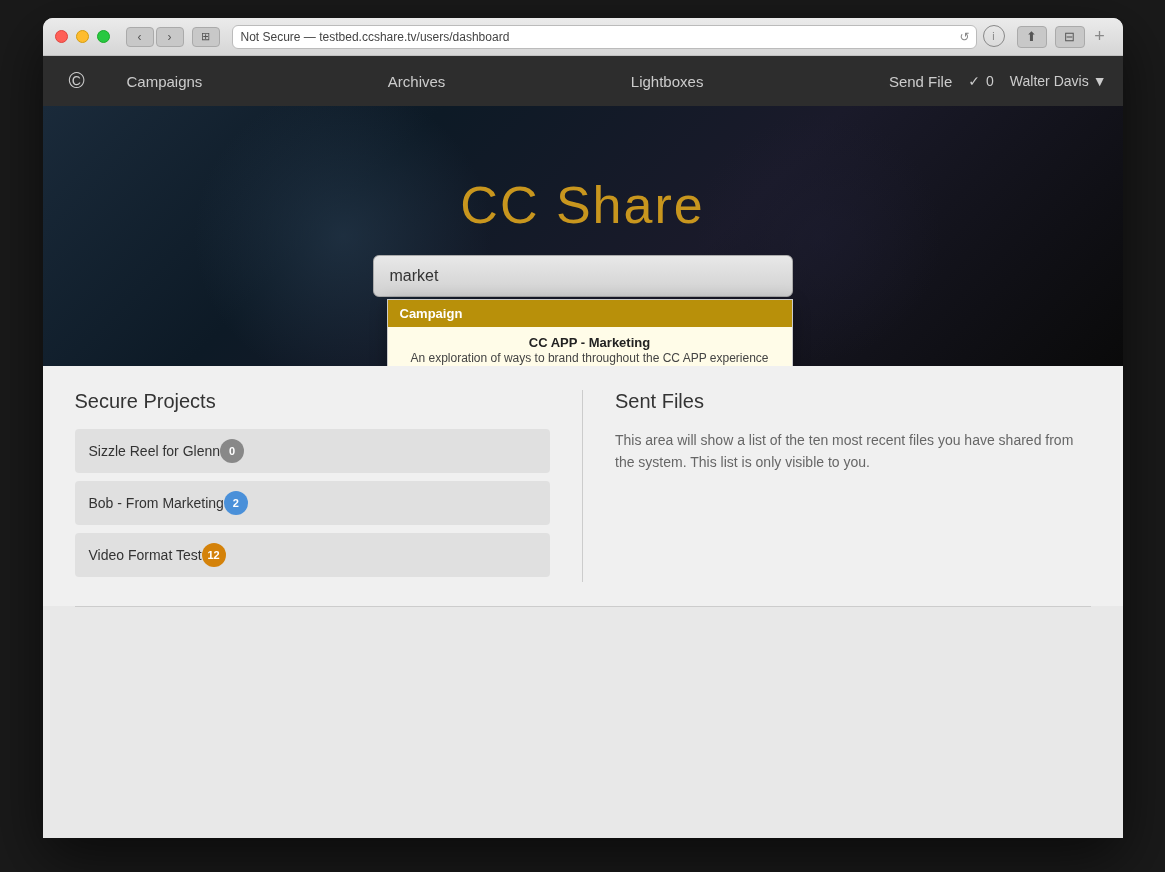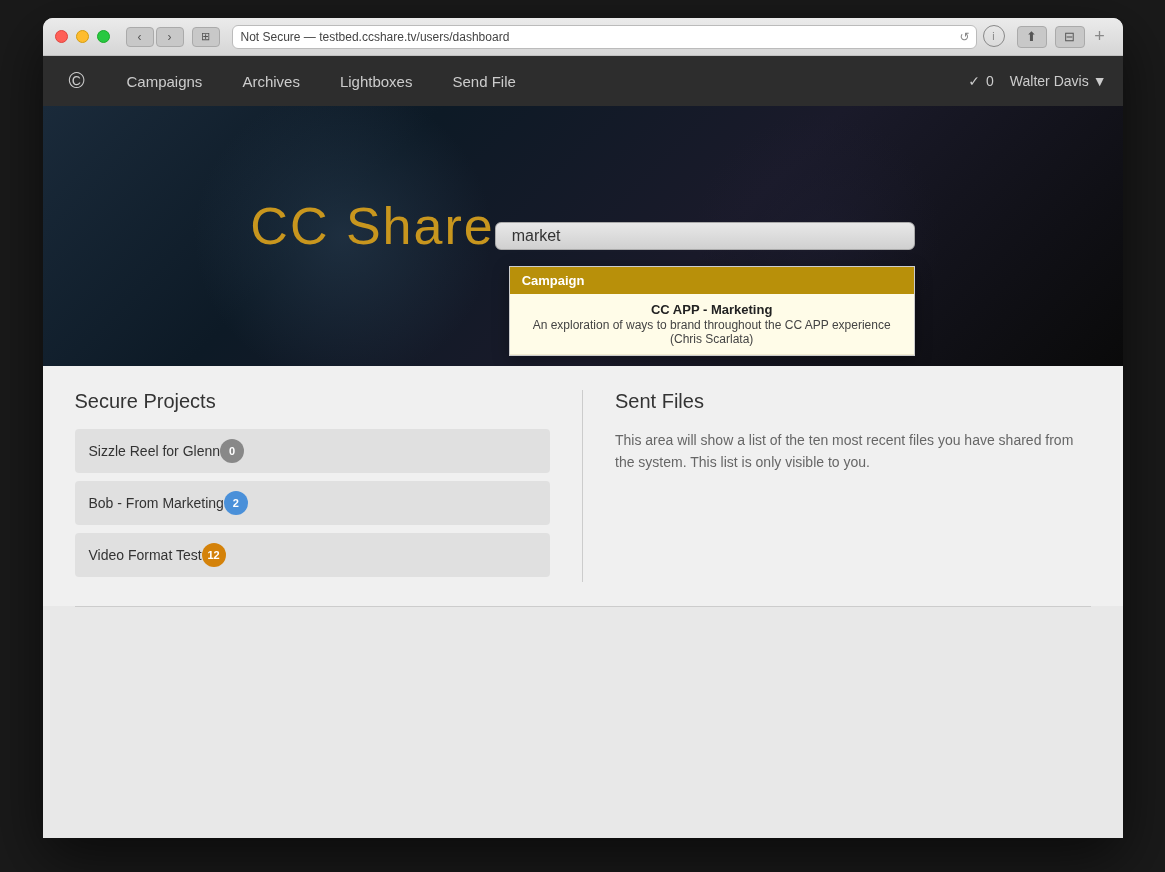--- a/index.html
+++ b/index.html
@@ -179,20 +179,21 @@
       margin-right: 16px;
       color: #ccc;
       font-size: 22px;
     }
 
     .nav-links {
       display: flex;
       align-items: center;
       gap: 8px;
       flex: 1;
+      justify-content: space-between;
     }
 
     .nav-link {
       color: #ccc;
       font-size: 15px;
       padding: 8px 16px;
       cursor: pointer;
       border-radius: 4px;
       text-decoration: none;
     }
@@ -219,21 +220,21 @@
       display: flex;
       align-items: center;
       gap: 4px;
     }
 
     
     .hero {
       background: linear-gradient(135deg, #1a2a3a 0%, #0d1a26 30%, #1a1a2a 60%, #0a0a0a 100%);
       height: 260px;
       display: flex;
-      flex-direction: row;
+      flex-direction: column;
       align-items: center;
       justify-content: center;
       position: relative;
       overflow: hidden;
     }
 
     .hero::before {
       content: '';
       position: absolute;
       width: 300px;
@@ -268,21 +269,21 @@
     }
 
     .search-container {
       position: relative;
       z-index: 10;
       width: 420px;
     }
 
     .search-input {
       width: 100%;
-      height: 28px;
+      height: 42px;
       border-radius: 6px;
       border: 1px solid #aaa;
       background: linear-gradient(180deg, #e8e8e8 0%, #d0d0d0 100%);
       padding: 0 16px;
       font-size: 16px;
       color: #333;
       outline: none;
     }
 
     

